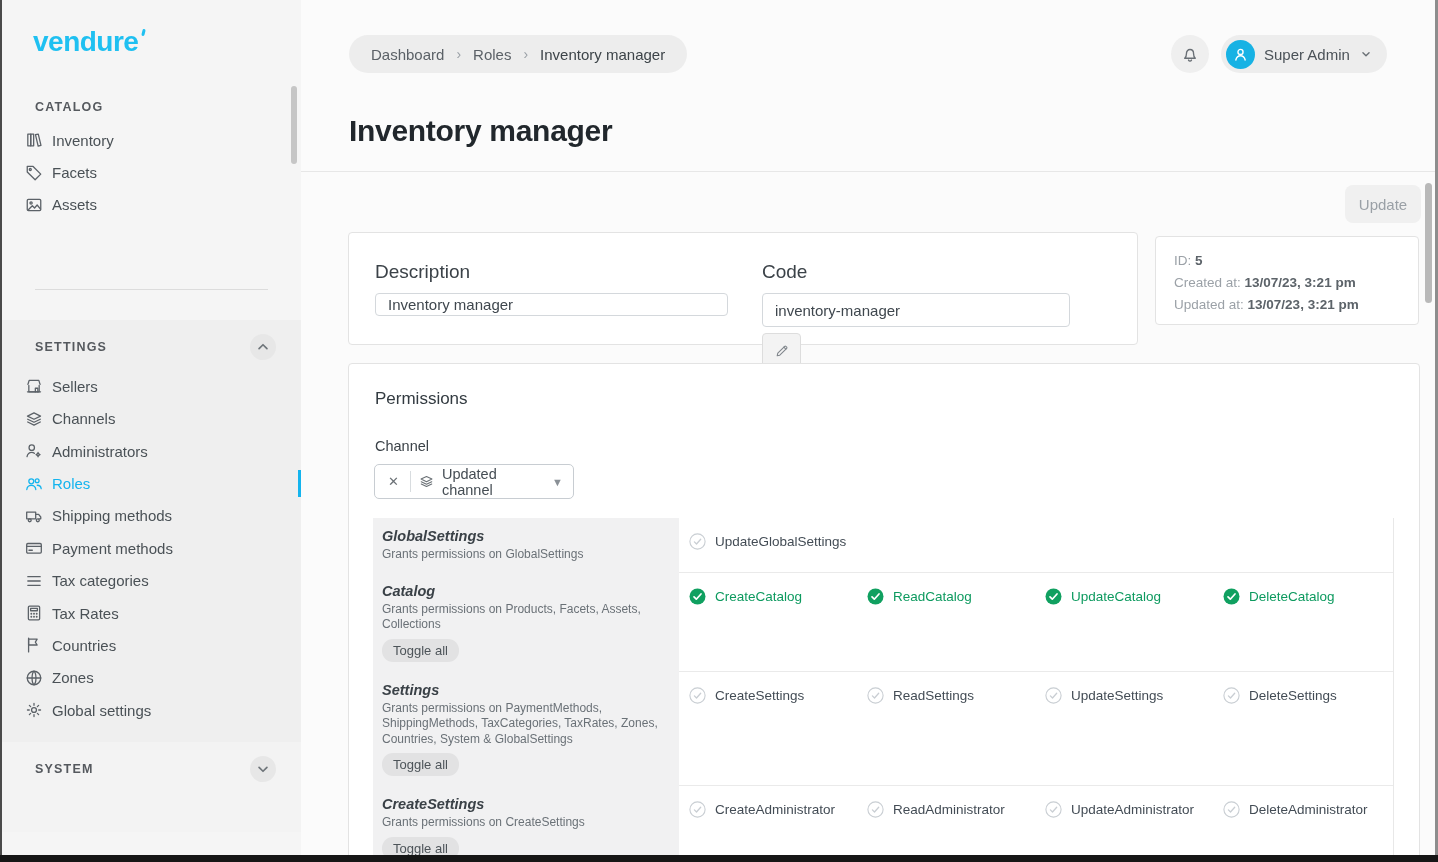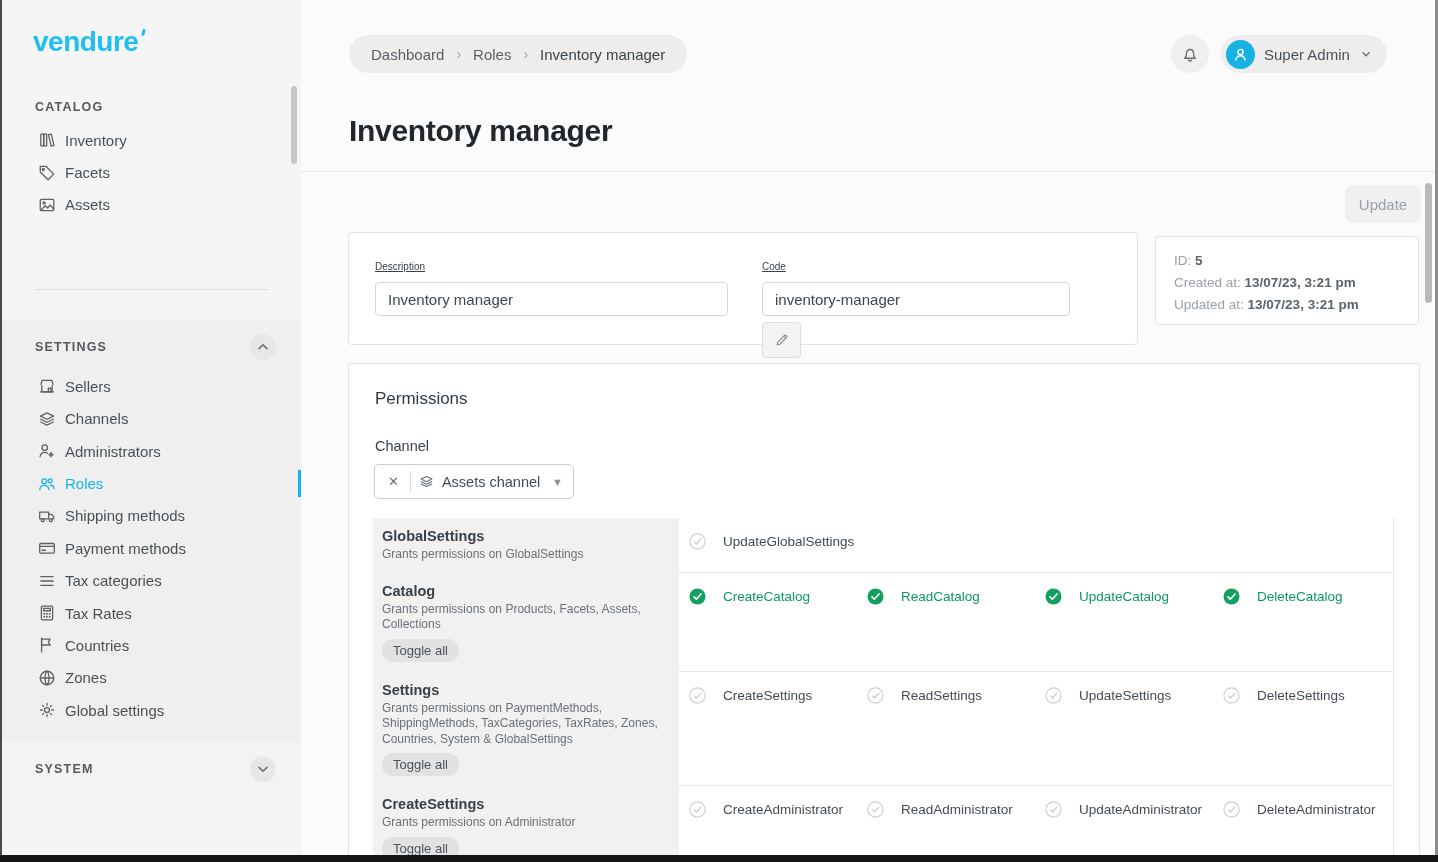--- a/index.html
+++ b/index.html
@@ -17,21 +17,21 @@
   .sidebar { position:absolute; left:2px; top:0; width:299px; height:855px; background:#f5f5f5; overflow:hidden; }
   .logo { margin:26px 0 0 31px; font-size:28px; font-weight:bold; color:#1fc0f1; letter-spacing:-0.5px; position:relative; display:inline-block; }
   .logo::after { content:''; position:absolute; right:-7px; top:3px; width:3px; height:7px; background:#1fc0f1; border-radius:2px; transform:rotate(14deg); }
 
   .nav-group { padding-bottom:10px; }
   .nav-group.recessed { background:#efefef; padding-bottom:16px; }
   .nav-group.system { background:#f3f3f3; height:90px; }
   .nav-head { display:flex; align-items:center; justify-content:space-between; padding:14px 33px 10px 33px; }
   .nav-head-label { font-size:12.5px; font-weight:600; letter-spacing:1.2px; color:#55595e; }
   .circle-btn { width:26px; height:26px; border-radius:50%; background:#e7e7e7; border:none; display:flex; align-items:center; justify-content:center; color:#6f757a; cursor:pointer; margin-right:-8px; }
-  .nav-item { display:flex; align-items:center; gap:9px; height:32.4px; padding-left:35px; color:#4a5156; font-size:15px; text-decoration:none; position:relative; cursor:pointer; }
+  .nav-item { display:flex; align-items:center; gap:9px; height:32.4px; padding-left:22px; color:#4a5156; font-size:15px; text-decoration:none; position:relative; cursor:pointer; }
   .nav-ico { width:19px; height:19px; display:flex; align-items:center; justify-content:center; color:#5c6268; flex:0 0 19px; }
   .nav-item.active, .nav-item.active .nav-ico { color:#14b4ee; }
   .nav-item.active::after { content:''; position:absolute; right:0; top:3px; bottom:3px; width:3px; background:#14b4ee; }
   .side-divider { height:1px; background:#dcdcdc; margin:58px 33px 0 33px; }
   .catalog-gap { height:28px; }
   .sb-scroll-thumb { position:absolute; left:289px; top:86px; width:6px; height:78px; border-radius:3px; background:#c6c6c6; }
 
   
   .main { position:absolute; left:301px; top:0; width:1137px; height:855px; background:#fbfbfb; }
   .topbar { position:absolute; left:0; top:0; width:100%; height:172px; border-bottom:1px solid #e7e7e7; }
@@ -47,21 +47,21 @@
   .user-name { font-size:15px; color:#4b5258; }
   .user-chevron { color:#6b7176; display:flex; }
 
   .page-title { position:absolute; left:48px; top:114px; font-size:30px; font-weight:600; color:#21272c; letter-spacing:-0.3px; }
 
   .update-btn { position:absolute; left:1044px; top:185px; width:76px; height:38px; background:#f0f0f0; border:none; border-radius:8px; font-size:15px; color:#9aa0a6; cursor:default; font-family:inherit; }
 
   .card { position:absolute; background:#fff; border:1px solid #e3e3e3; border-radius:4px; }
   .detail-card { left:47px; top:232px; width:790px; height:113px; padding:28px 26px; display:flex; gap:34px; }
   .field { display:flex; flex-direction:column; }
-  .field-label { font-size:10px; color:#3b4248; margin-bottom:10px;text-decoration:underline; }
+  .field-label { font-size:19px; color:#3b4248; margin-bottom:10px; }
   .text-input { height:34px; border:1px solid #d4d8dc; border-radius:4px; font-size:15px; color:#3f474e; padding:0 12px; font-family:inherit; background:#fff; }
   .desc-input { width:353px; }
   .code-wrap { display:flex; gap:6px;flex-direction:column; }
   .code-input { width:308px; }
   .edit-btn { width:39px; height:36px; background:#f3f3f3; border:1px solid #ddd; border-radius:4px; color:#80868c; display:flex; align-items:center; justify-content:center; cursor:pointer; }
 
   .meta-card { left:854px; top:236px; width:264px; height:89px; padding:13px 18px; font-size:13.5px; line-height:22px; }
   .meta-label { color:#9ba1a7; }
   .meta-value { color:#5c6369; font-weight:600; }
 
@@ -72,25 +72,25 @@
   .chip-remove { border:none; background:none; color:#6b7176; font-size:13px; cursor:pointer; line-height:1; padding:2px 3px; }
   .select-div { width:1px; align-self:stretch; margin:6px 0; background:#d8dcdf; }
   .select-ico { color:#6b7176; display:flex; }
   .select-value { font-size:14.5px; color:#454d54; flex:1; }
   .select-caret { color:#8a9096; font-size:11px; }
 
   .perm-table { position:absolute; left:24px; top:154px; width:1021px; height:352px; overflow:hidden; border-right:1px solid #e8e8e8; }
   .perm-table::before { content:''; position:absolute; left:0; top:0; width:306px; height:100%; background:#f1f1f2; }
   .perm-row { position:relative; display:flex; }
   .perm-left { width:306px; flex:0 0 306px; padding:10px 14px 10px 9px; }
-  .perm-name { font-size:14.5px; font-weight:600; color:#3a4147; line-height:17px; }
+  .perm-name { font-size:14.5px; font-weight:600; color:#3a4147; line-height:17px;font-style:italic; }
   .perm-desc { font-size:12px; color:#6a7177; line-height:15.5px; margin-top:2px; }
   .toggle-all { display:inline-block; margin-top:6px; background:#e2e2e3; border:none; border-radius:11px; padding:4px 11px; font-size:13px; color:#4d5459; cursor:pointer; font-family:inherit; }
   .perm-cells { flex:1; display:grid; grid-template-columns:repeat(4,178px); align-content:start; padding:15px 0 14px 10px; border-bottom:1px solid #eaeaea; }
-  .perm-cell { display:flex; align-items:center; gap:17px; cursor:pointer; }
+  .perm-cell { display:flex; align-items:center; gap:9px; cursor:pointer; }
   .perm-cell .cell-label { font-size:13.5px; color:#434c55; }
   .perm-cell.checked .cell-label { color:#0d9a5f; }
 
   
   .page-scroll-thumb { position:absolute; right:6px; top:183px; width:7px; height:120px; border-radius:4px; background:#b9b9b9; z-index:40; }
 </style>
 </head>
 <body>
 
 <div class="viewport">
@@ -344,21 +344,21 @@
       <div class="channel-select">
         <button class="chip-remove">✕</button>
         <span class="select-div"></span>
         <span class="select-ico">
           <svg width="15" height="15" viewBox="0 0 16 16" fill="none" stroke="currentColor" stroke-width="1.1" stroke-linecap="round" stroke-linejoin="round">
               <path d="M2.2 5.4 8 2.6l5.8 2.8L8 8.2z"></path>
               <path d="M2.4 8.2 8 10.9l5.6-2.7"></path>
               <path d="M2.4 10.7 8 13.4l5.6-2.7"></path>
             </svg>
         </span>
-        <span class="select-value">Assets channel</span>
+        <span class="select-value">Updated channel</span>
         <span class="select-caret">▼</span>
       </div>
       <div class="perm-table" id="perm-table">
           <div class="perm-row">
             <div class="perm-left">
               <div class="perm-name">GlobalSettings</div>
               <div class="perm-desc">Grants permissions on GlobalSettings</div>
             </div>
             <div class="perm-cells">
               <div class="perm-cell">
@@ -448,21 +448,21 @@
                   <svg width="17" height="17" viewBox="0 0 17 17">
                     <circle cx="8.5" cy="8.5" r="7.6" fill="none" stroke="#c9ced3" stroke-width="1.1"></circle>
                     <path d="M5.4 8.9l2.1 2.1 4.2-4.7" stroke="#c9ced3" stroke-width="1.3" fill="none" stroke-linecap="round" stroke-linejoin="round"></path>
                   </svg>
                 </span>
                 <span class="cell-label">DeleteSettings</span>
               </div>
             </div>
           </div>
           <div class="perm-row">
-            <div class="perm-left"><div class="perm-name">CreateSettings</div><div class="perm-desc">Grants permissions on Administrator</div><button class="toggle-all">Toggle all</button></div>
+            <div class="perm-left"><div class="perm-name">CreateSettings</div><div class="perm-desc">Grants permissions on CreateSettings</div><button class="toggle-all">Toggle all</button></div>
             <div class="perm-cells">
               <div class="perm-cell">
                 <span style="display: flex;">
                   <svg width="17" height="17" viewBox="0 0 17 17">
                     <circle cx="8.5" cy="8.5" r="7.6" fill="none" stroke="#c9ced3" stroke-width="1.1"></circle>
                     <path d="M5.4 8.9l2.1 2.1 4.2-4.7" stroke="#c9ced3" stroke-width="1.3" fill="none" stroke-linecap="round" stroke-linejoin="round"></path>
                   </svg>
                 </span>
                 <span class="cell-label">CreateAdministrator</span>
               </div>

